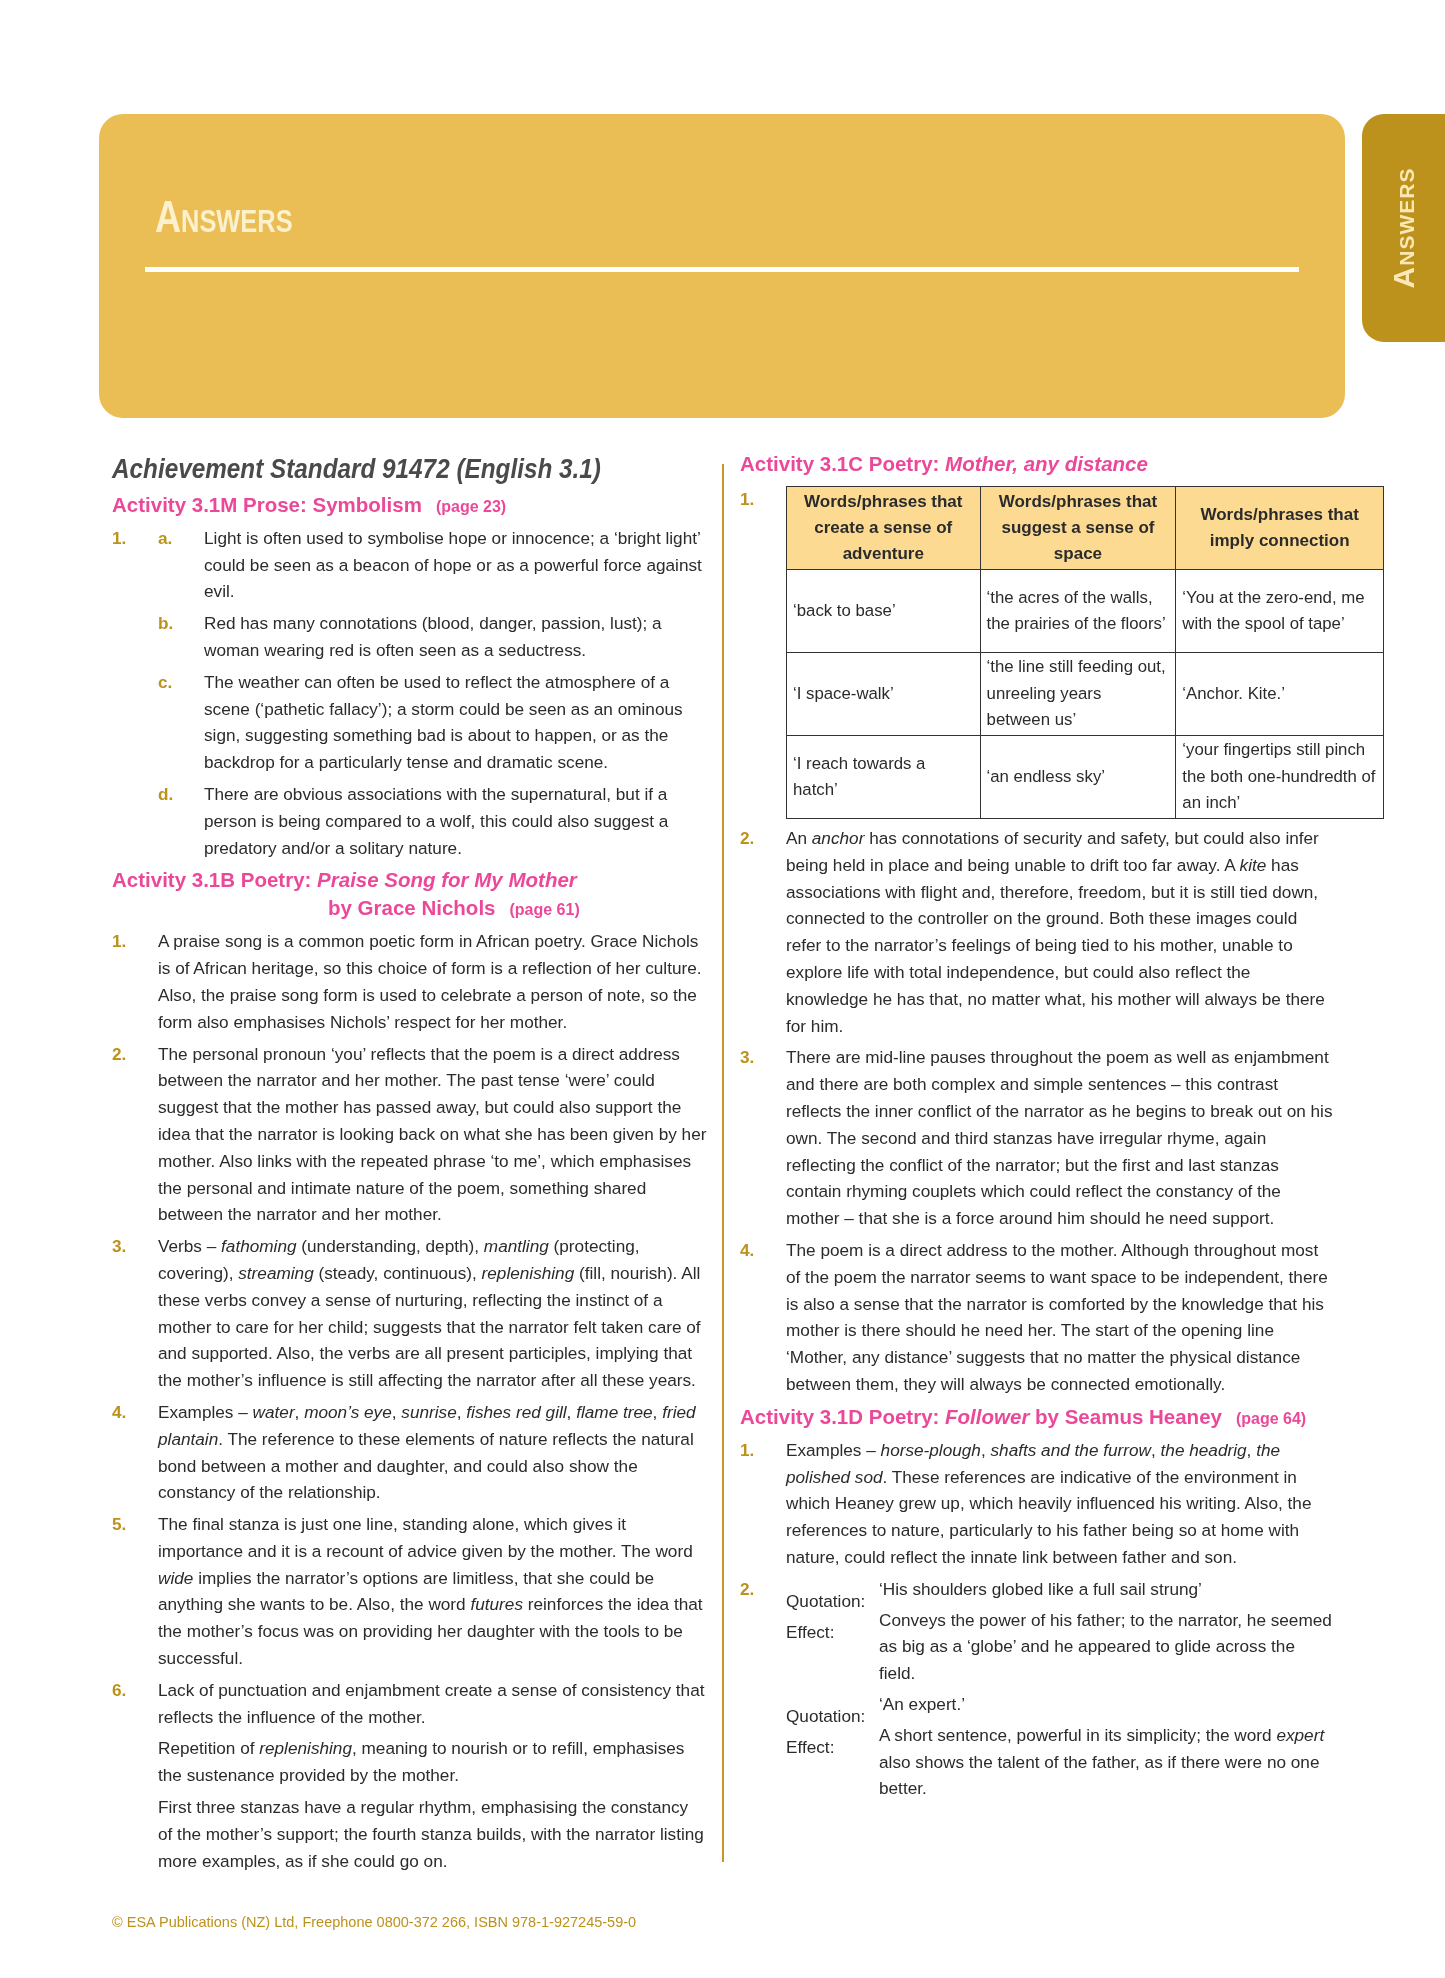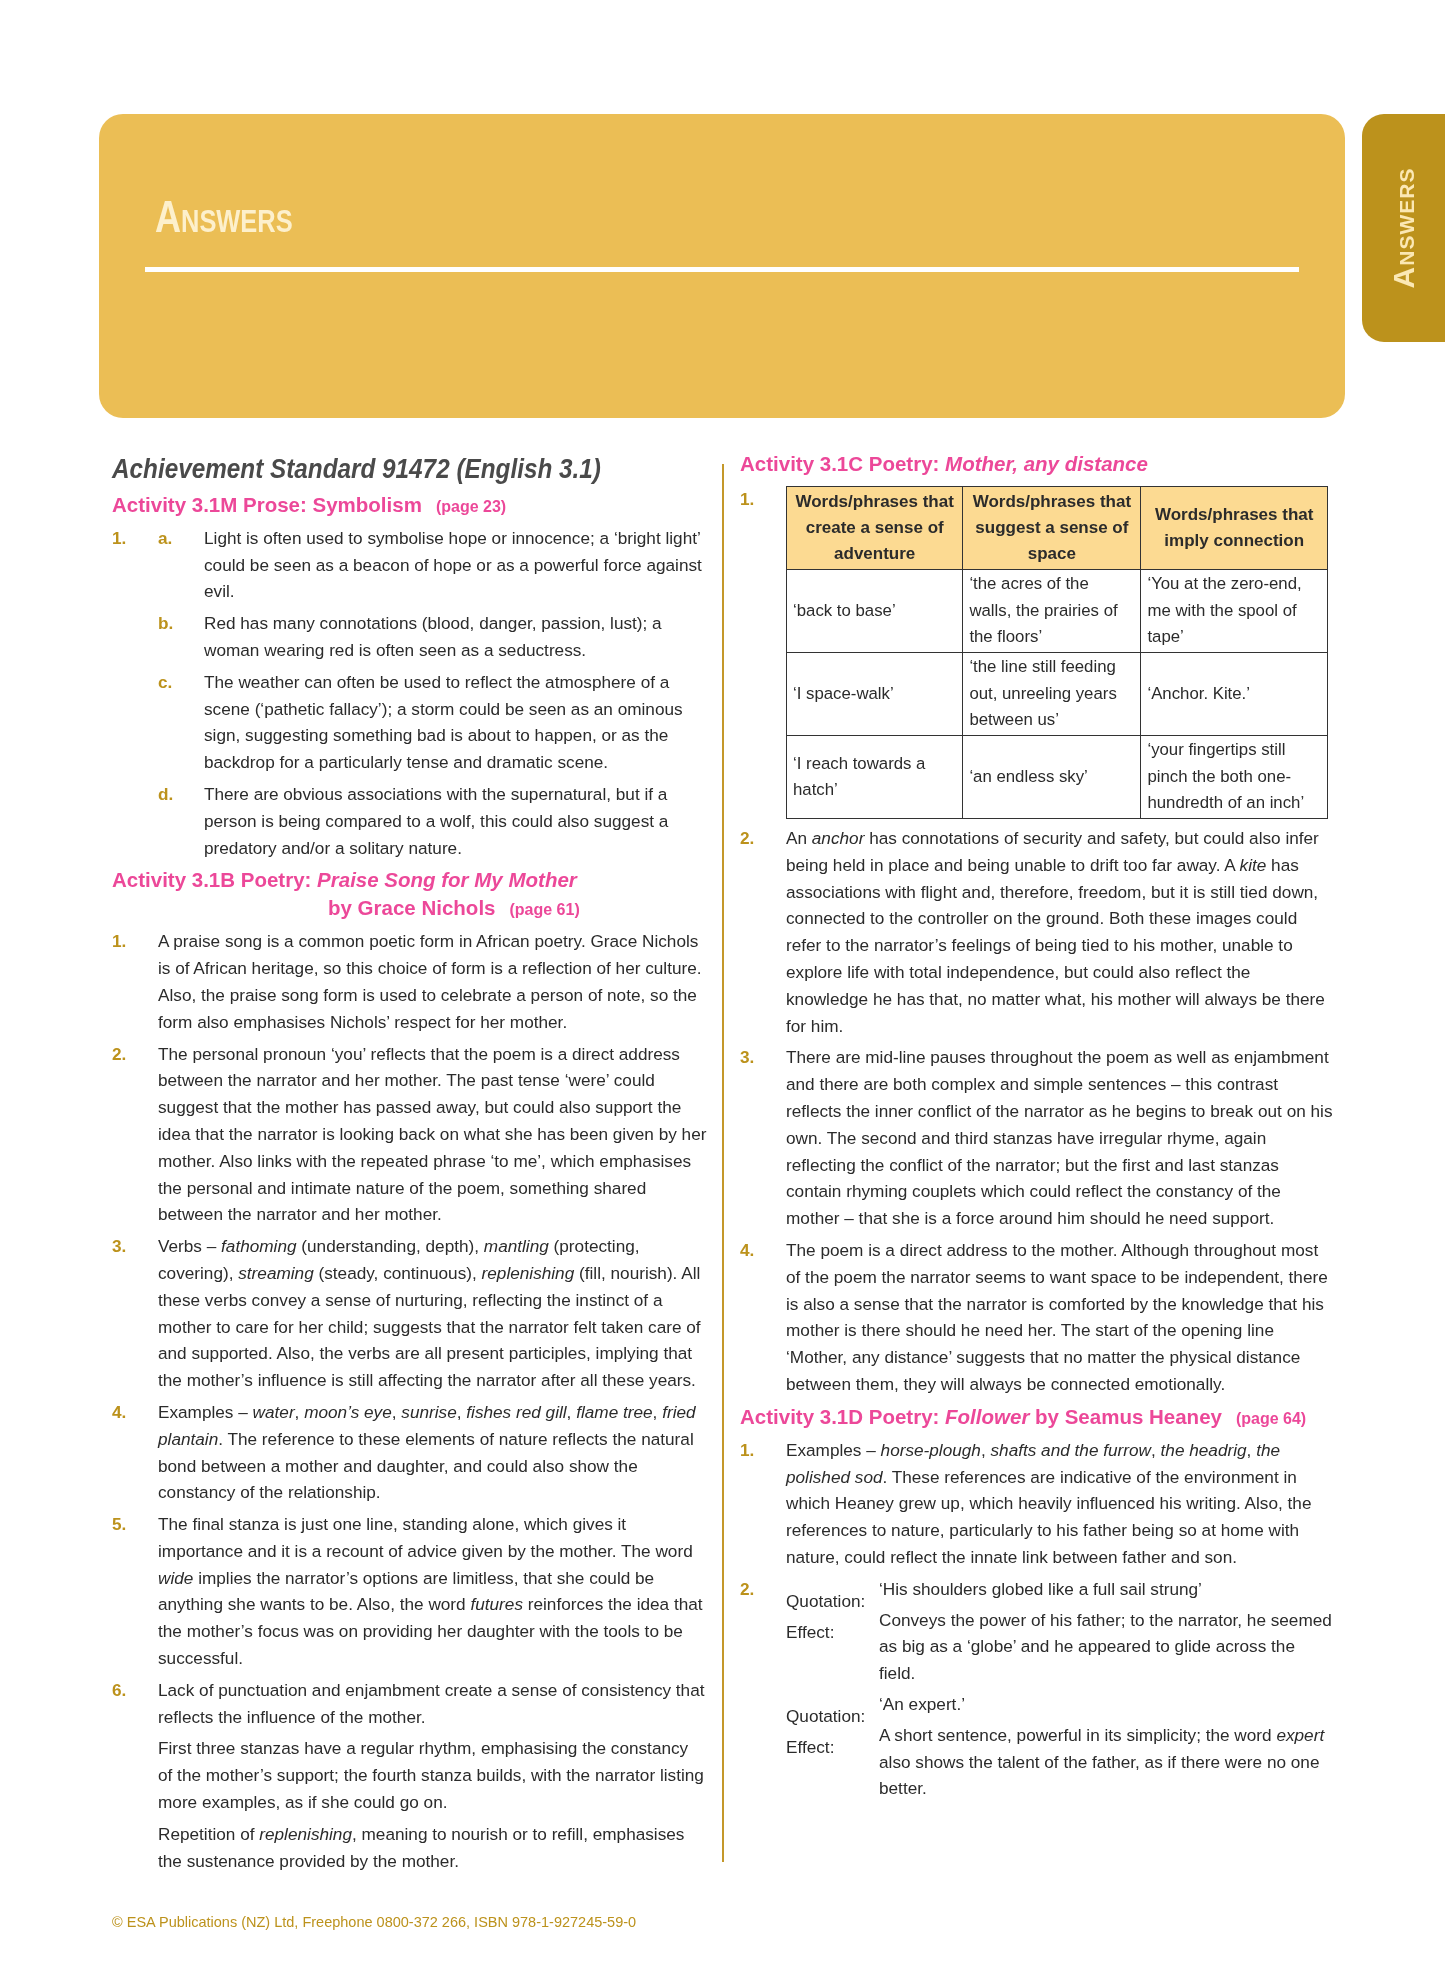--- a/index.html
+++ b/index.html
@@ -54,21 +54,21 @@
 
   .item { position: relative; padding-left: 46px; margin-bottom: 5px; }
   .num {
     position: absolute; left: 0; top: 0; color: #bc921c; font-weight: bold;
   }
   .sub { position: relative; padding-left: 46px; margin-bottom: 5px; }
   .sub .letter { position: absolute; left: 0; top: 0; color: #bc921c; font-weight: bold; }
   .para { margin-top: 5px; }
 
   table.answers {
-    border-collapse: collapse; width: 542px; font-size: 16.8px; line-height: 26.5px;
+    border-collapse: collapse; width: 598px; font-size: 16.8px; line-height: 26.5px;
     margin: 0 11px 6px 0;
   }
   table.answers th {
     background: #fcda92; font-weight: bold; text-align: center;
     border: 1.5px solid #333; padding: 2px 4px; line-height: 26px; font-size: 17px;
   }
   table.answers td {
     border: 1.5px solid #333; padding: 0 6px; vertical-align: middle; height: 82px;
   }
   .qrow { position: relative; padding-left: 93px; margin-bottom: 4px; }
@@ -142,22 +142,22 @@
         <span class="num">4.</span>
         <div><span>Examples – </span><i>water</i><span>, </span><i>moon’s eye</i><span>, </span><i>sunrise</i><span>, </span><i>fishes red gill</i><span>, </span><i>flame tree</i><span>, </span><i>fried plantain</i><span>. The reference to these elements of nature reflects the natural bond between a mother and daughter, and could also show the constancy of the relationship.</span></div>
       </div>
       <div class="item">
         <span class="num">5.</span>
         <div><span>The final stanza is just one line, standing alone, which gives it importance and it is a recount of advice given by the mother. The word </span><i>wide</i><span> implies the narrator’s options are limitless, that she could be anything she wants to be. Also, the word </span><i>futures</i><span> reinforces the idea that the mother’s focus was on providing her daughter with the tools to be successful.</span></div>
       </div>
       <div class="item">
         <span class="num">6.</span>
         <div>Lack of punctuation and enjambment create a sense of consistency that reflects the influence of the mother.</div>
+        <div class="para"><span>Repetition of </span><i>replenishing</i><span>, meaning to nourish or to refill, emphasises the sustenance provided by the mother.</span></div>
         <div class="para">First three stanzas have a regular rhythm, emphasising the constancy of the mother’s support; the fourth stanza builds, with the narrator listing more examples, as if she could go on.</div>
-        <div class="para"><span>Repetition of </span><i>replenishing</i><span>, meaning to nourish or to refill, emphasises the sustenance provided by the mother.</span></div>
       </div>
     </div>
 </div>
 
 <div class="col col-right">
   <div class="act-heading" style="margin-top:0">
     <span>Activity 3.1C Poetry: </span><i>Mother, any distance</i>
   </div>
 
   <div class="item" style="margin-top:8px">

